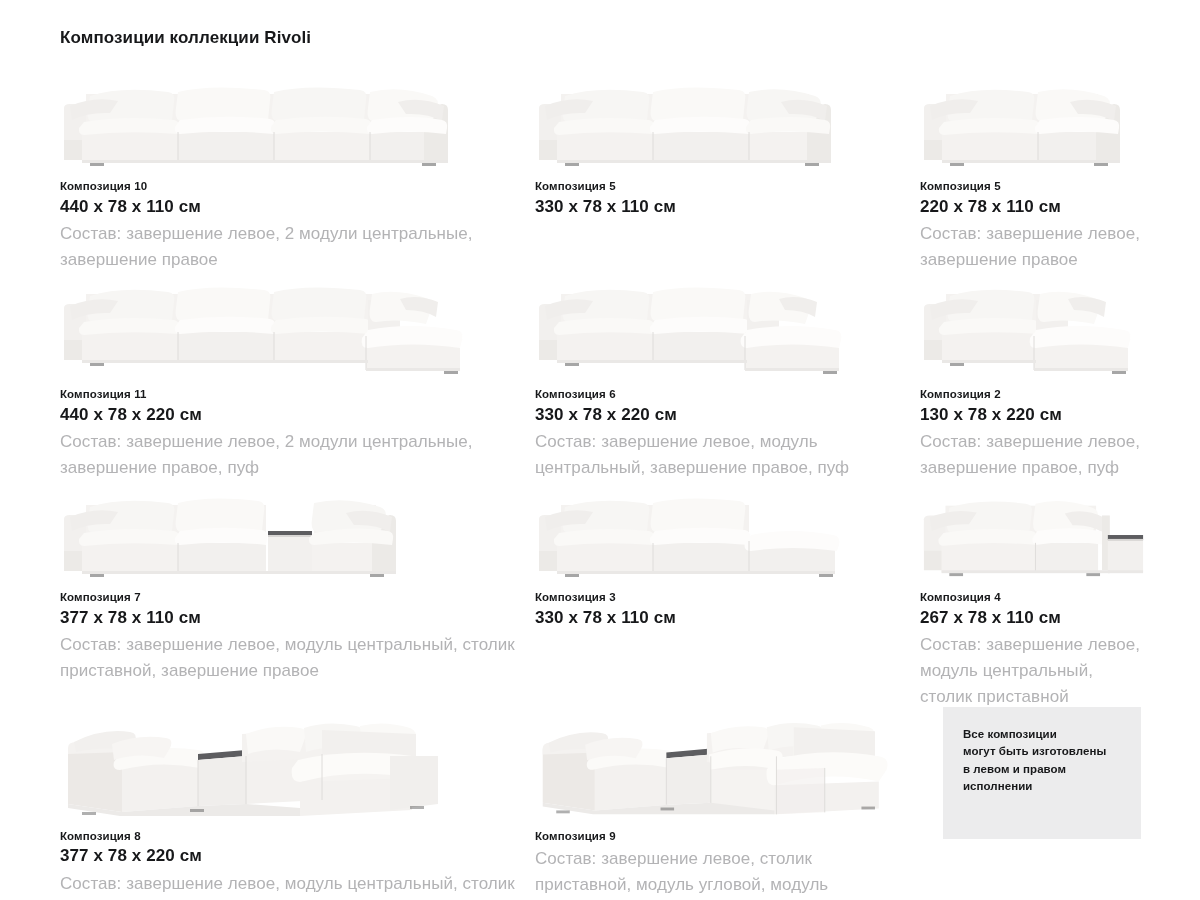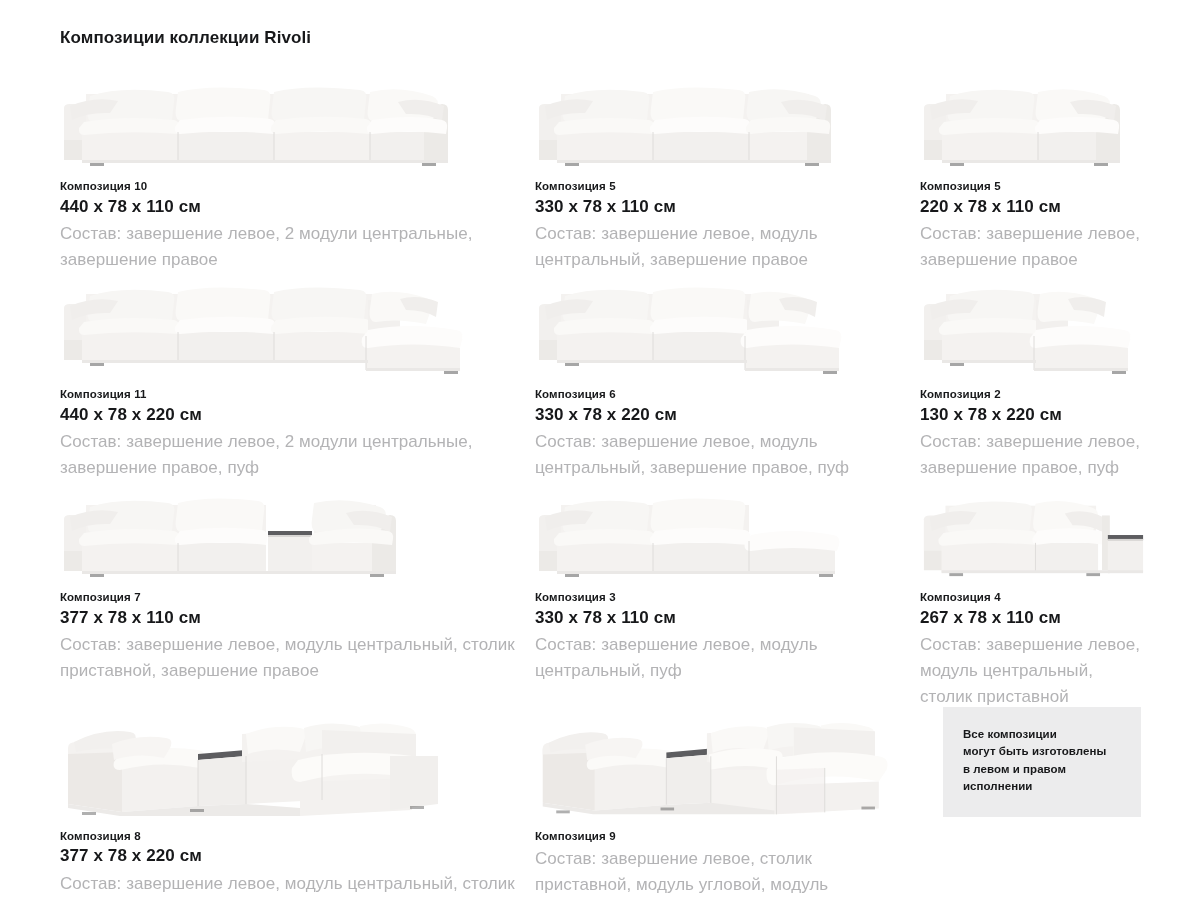--- a/index.html
+++ b/index.html
@@ -82,21 +82,21 @@
     line-height: 1.52;
     letter-spacing: 0.05px;
     margin-top: 2px;
   }
 
   .note-box {
     position: absolute;
     left: 943px;
     top: 707px;
     width: 198px;
-    height: 110px;
+    height: 132px;
     background: #ececed;
     padding: 19px 0 0 20px;
   }
 
   .note-box p {
     font-size: 11.5px;
     font-weight: bold;
     color: #17181a;
     line-height: 1.52;
     letter-spacing: 0.05px;
@@ -182,21 +182,20 @@
             <line x1="214" y1="52" x2="214" y2="82" stroke="#dedcda" stroke-width="1"></line>
             <rect x="22" y="80" width="274" height="3" fill="#eae8e6"></rect>
             <rect x="30" y="83" width="14" height="3" fill="#3a3a3a" opacity="0.45"></rect>
             <rect x="270" y="83" width="14" height="3" fill="#3a3a3a" opacity="0.45"></rect>
           </g>
         </svg>
       </div>
       <div class="card-text">
         <div class="card-name">Композиция 5</div>
         <div class="card-dims">330 x 78 x 110 см</div>
-        <div class="card-compose">Состав: завершение левое, модуль центральный, завершение правое</div>
       </div>
     </div>
 
     <div class="card row-1">
       <div class="figure">
         <svg width="218" height="90" viewBox="0 0 218 90">
           <g>
             <path d="M4 28 L4 80 L28 80 L28 33 Z" fill="#eceae7"></path>
             <path d="M4 28 Q4 24 10 24 L26 24 Q30 24 30 30 L30 60 L4 60 Z" fill="#f2f0ee"></path>
             <rect x="22" y="52" width="96" height="30" fill="#f4f2f0"></rect>
@@ -397,21 +396,20 @@
             <rect x="22" y="80" width="192" height="3" fill="#eae8e6"></rect>
             <rect x="214" y="80" width="86" height="3" fill="#eae8e6"></rect>
             <rect x="30" y="83" width="14" height="3" fill="#3a3a3a" opacity="0.45"></rect>
             <rect x="284" y="83" width="14" height="3" fill="#3a3a3a" opacity="0.45"></rect>
           </g>
         </svg>
       </div>
       <div class="card-text">
         <div class="card-name">Композиция 3</div>
         <div class="card-dims">330 x 78 x 110 см</div>
-        <div class="card-compose">Состав: завершение левое, модуль центральный, пуф</div>
       </div>
     </div>
 
     <div class="card row-3">
       <div class="figure">
         <svg width="232" height="90" viewBox="0 0 232 90">
           <g>
             <path d="M4 28 L4 80 L28 80 L28 33 Z" fill="#eceae7"></path>
             <path d="M4 28 Q4 24 10 24 L26 24 Q30 24 30 30 L30 60 L4 60 Z" fill="#f2f0ee"></path>
             <rect x="22" y="52" width="96" height="30" fill="#f4f2f0"></rect>

